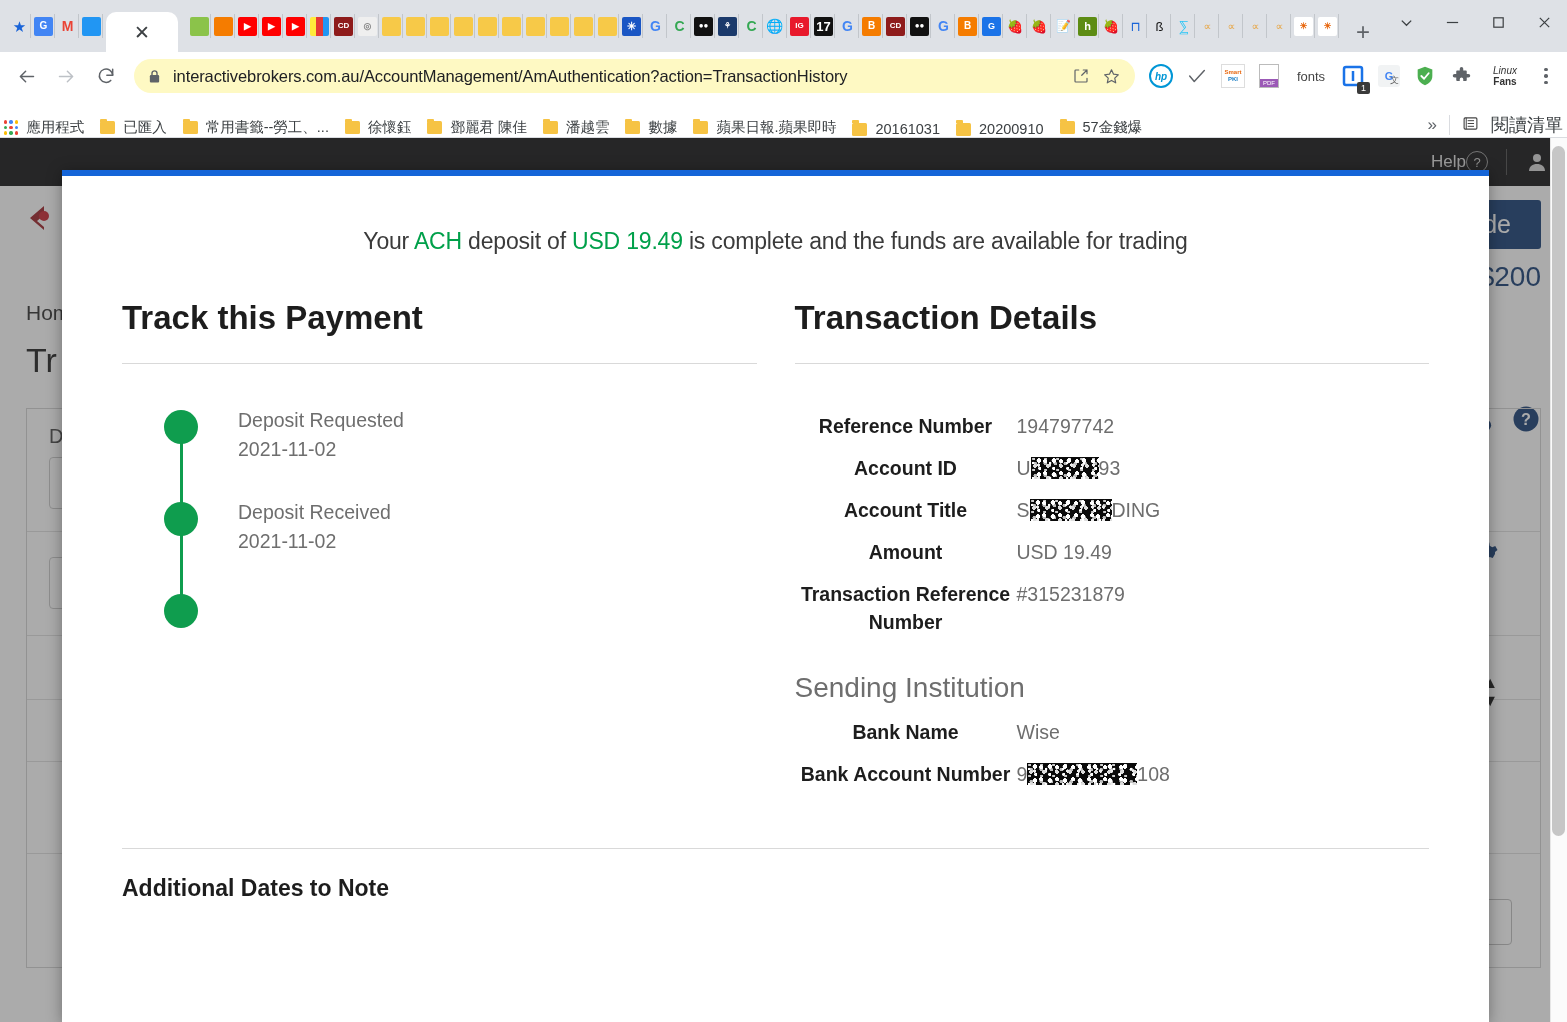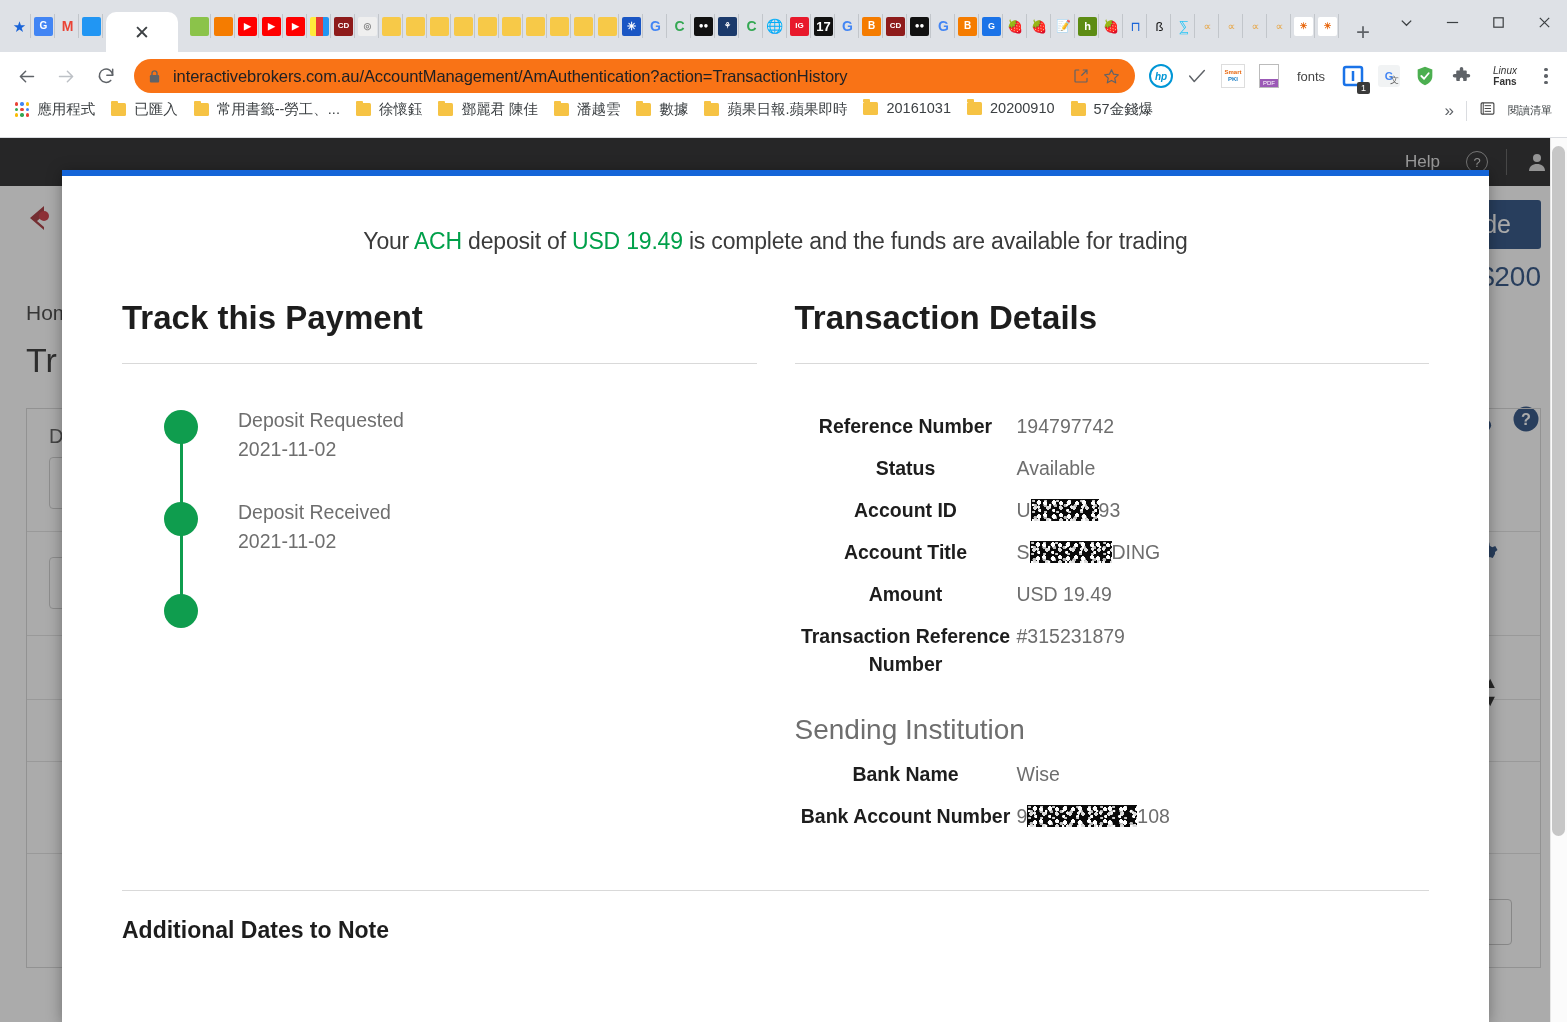--- a/index.html
+++ b/index.html
@@ -47,21 +47,21 @@
   .wc.sq svg, .wc svg { display:block; }
 
   .navbar {
     height: 48px; background:#fff; display:flex; align-items:center; padding:0 6px;
     position:relative;
   }
   .navbtn { width:40px;height:40px;display:flex;align-items:center;justify-content:center;
             color:#5f6368; }
   .navbtn.dim { color:#bdc1c6; }
   .omnibox {
-    flex:1; height:34px; background:#f97316; border-radius:17px;
+    flex:1; height:34px; background:#fef9c3; border-radius:17px;
     display:flex;align-items:center; padding:0 14px; margin:0 8px;
     min-width:0;
   }
   .omnibox .lock { margin-right:12px; color:#5f6368; display:flex; }
   .omnibox .url {
     flex:1; font-size:16.5px; color:#202124; white-space:nowrap; overflow:hidden;
     letter-spacing:-0.1px;
   }
   .omnibox .oi { margin-left:12px; color:#5f6368; display:flex; }
   .ext-strip { display:flex; align-items:center; }
@@ -71,21 +71,21 @@
   }
   .ext-badge{
     position:absolute;right:-2px;bottom:-3px;background:#3a3a3a;color:#fff;font-size:9px;
     line-height:12px;min-width:13px;text-align:center;border-radius:2px;padding:0 2px;
   }
   .kebab{width:30px;height:30px;display:flex;flex-direction:column;align-items:center;
          justify-content:center;gap:3px;}
   .kebab i{width:3.5px;height:3.5px;background:#5f6368;border-radius:50%;display:block;}
 
   .bookmarks {
-    height:38px;background:#fff;display:flex;align-items:flex-start;padding:0 15px;
+    height:38px;background:#fff;display:flex;align-items:flex-end;padding:0 4px;
     border-bottom:1px solid #dadce0; position:relative;
   }
   .bm { display:flex;align-items:center;margin-right:16px;font-size:14.5px;color:#3c4043;
         white-space:nowrap; }
   .bm .folder {
     width:15px;height:13px;background:#f6c344;border-radius:1.5px;margin-right:8px;
     position:relative; flex:none;
   }
   .bm .folder::before{content:"";position:absolute;left:0;top:-2.5px;width:7px;height:3px;
       background:#f6c344;border-radius:1px 1px 0 0;}
@@ -94,21 +94,21 @@
   .apps-grid i{display:block;width:3.4px;height:3.4px;border-radius:50%;}
   .bm-right{margin-left:auto;display:flex;align-items:center;gap:12px;}
   .chev-more{font-size:17px;color:#5f6368;}
   .vdiv{width:1px;height:20px;background:#dadce0;}
 
   
   .page { position:absolute; left:0; top:138px; width:1567px; height:884px; overflow:hidden;
           background:#fff; }
   .ib-topbar { height:48px; background:#0d0d0f; display:flex;align-items:center;
                justify-content:flex-end; padding-right:18px; color:#e2e2e2; }
-  .ib-help { font-size:17px; display:flex;align-items:center;gap:26px; }
+  .ib-help { font-size:17px; display:flex;align-items:center;gap:0; }
   .qmark {
     width:22px;height:22px;border-radius:50%;border:1.6px solid #9b9b9b;color:#c9c9c9;
     display:flex;align-items:center;justify-content:center;font-size:13px;
   }
   .topbar-sep{width:1px;height:26px;background:#4a4a4a;margin:0 18px;}
   .person-ic{width:24px;height:24px;color:#d5d5d5;}
 
   .ib-body{ position:relative; height:836px; background:#fff; }
   .ib-header{ height:115px; padding:14px 26px 0 26px; display:flex; align-items:flex-start;
               justify-content:space-between; }
@@ -554,21 +554,21 @@
     <div class="bm-right">
       <span class="chev-more">»</span>
       <span class="vdiv"></span>
       <span>
         <svg width="17" height="17" viewBox="0 0 24 24">
             <rect x="3" y="4" width="18" height="16" rx="1.5" fill="none" stroke="#444" stroke-width="1.6"></rect>
             <path d="M8 8h9M8 12h9M8 16h9" stroke="#444" stroke-width="1.4"></path>
             <path d="M6 4v16" stroke="#444" stroke-width="1.4"></path>
           </svg>
       </span>
-      <span style="font-size:11px;color:#3c4043">閱讀清單</span>
+      <span style="font-size:18px;color:#3c4043">閱讀清單</span>
     </div>
   </div>
 
   <div class="page">
     <div class="ib-topbar">
       <span class="ib-help">
         <span>Help</span>
         <span class="qmark">?</span>
       </span>
       <span class="topbar-sep"></span>
@@ -689,24 +689,20 @@
         <div class="col">
           <div class="sec-title">Transaction Details</div>
           <div class="sec-rule"></div>
 
           <div class="details">
             <div class="drow">
               <div class="dkey">Reference Number</div>
               <div class="dval">194797742</div>
             </div>
             <div class="drow">
-              <div class="dkey">Status</div>
-              <div class="dval">Available</div>
-            </div>
-            <div class="drow">
               <div class="dkey">Account ID</div>
               <div class="dval"><span>U</span><span class="redact" style="width:68px"></span><span>93</span></div>
             </div>
             <div class="drow">
               <div class="dkey">Account Title</div>
               <div class="dval"><span>S</span><span class="redact" style="width:82px"></span><span>DING</span></div>
             </div>
             <div class="drow">
               <div class="dkey">Amount</div>
               <div class="dval">USD 19.49</div>

